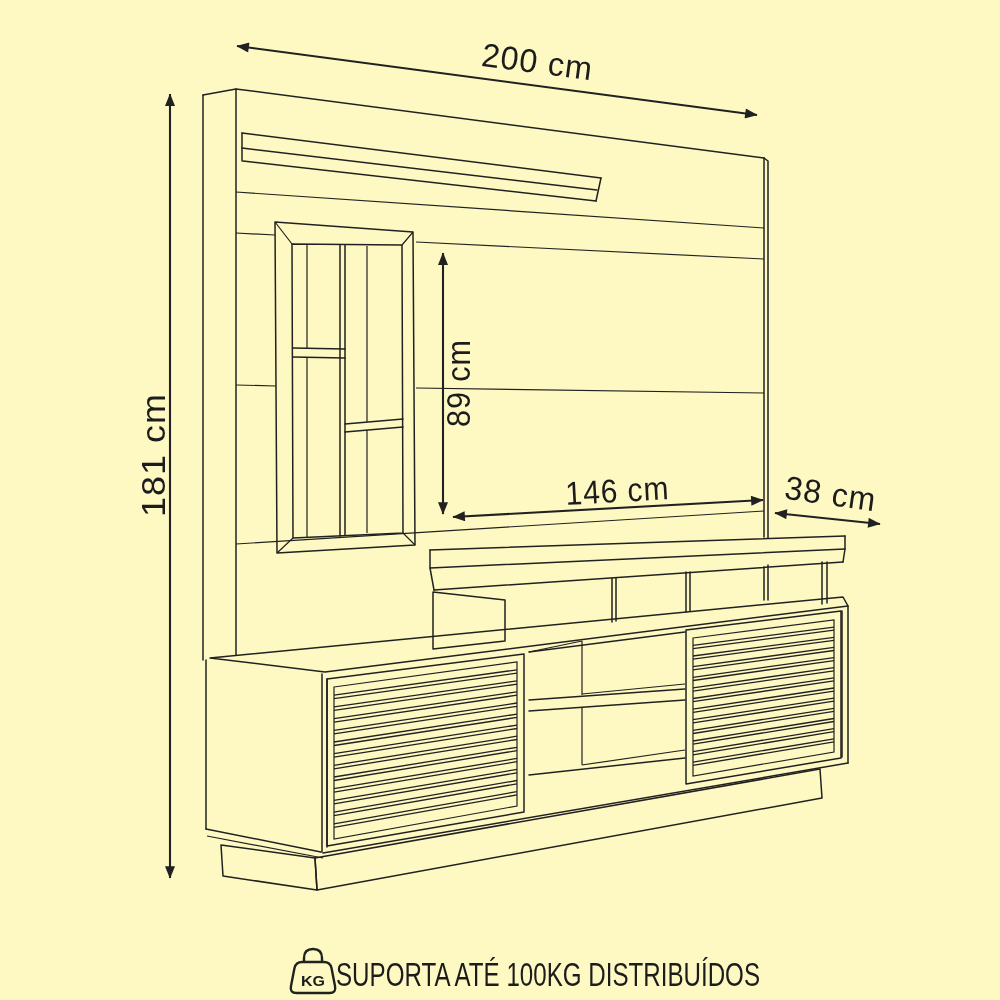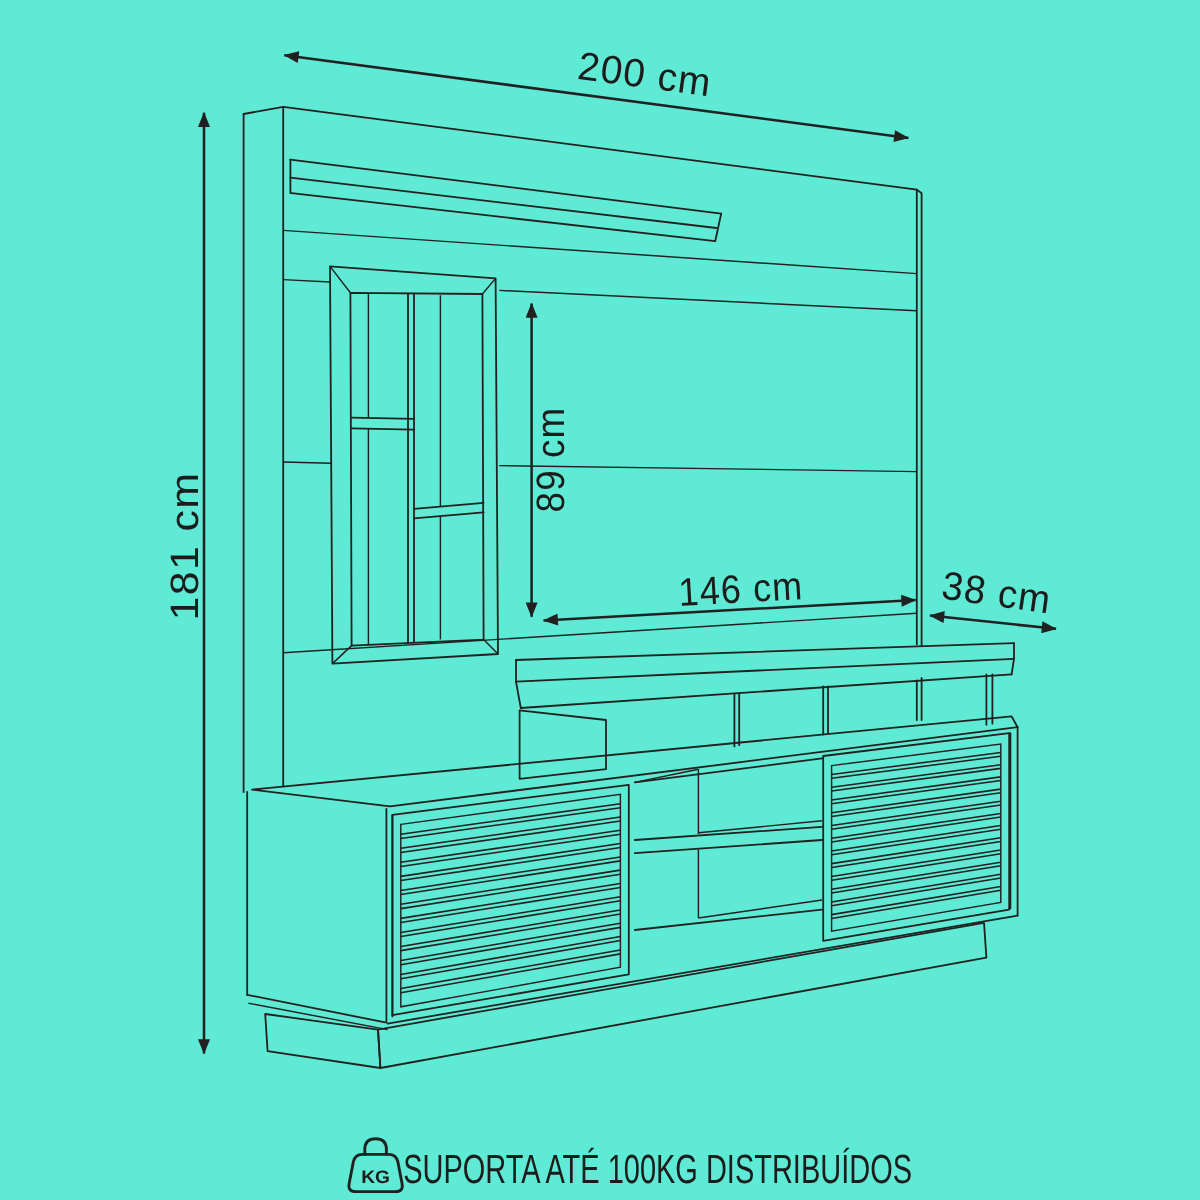--- a/index.html
+++ b/index.html
@@ -1,17 +1,17 @@
 <!DOCTYPE html>
 <html><head>
 <meta charset="utf-8">
 <style>
   html,body{margin:0;padding:0;background:#ffffff;}
   body{width:1000px;height:1000px;font-family:"Liberation Sans",sans-serif;}
-  .stage{position:relative;width:1000px;height:1000px;background:#5eead4;overflow:hidden;}
+  .stage{position:relative;width:1000px;height:1000px;background:#fef9c3;overflow:hidden;}
   svg{display:block;}
   .furn{stroke:#212121;fill:none;stroke-width:1.5;stroke-linejoin:round;stroke-linecap:round;}
   .thin{stroke:#212121;fill:none;stroke-width:1.2;}
   .dimline{stroke:#212121;fill:none;stroke-width:2.1;}
   .dimtext{fill:#1c1c1c;font-family:"Liberation Sans",sans-serif;font-size:33px;letter-spacing:1px;}
   .footertext{fill:#1c1c1c;font-family:"Liberation Sans",sans-serif;font-size:34px;}
   .kgtext{fill:#1c1c1c;font-family:"Liberation Sans",sans-serif;font-size:15px;font-weight:bold;}
 </style>
 </head>
 <body>

